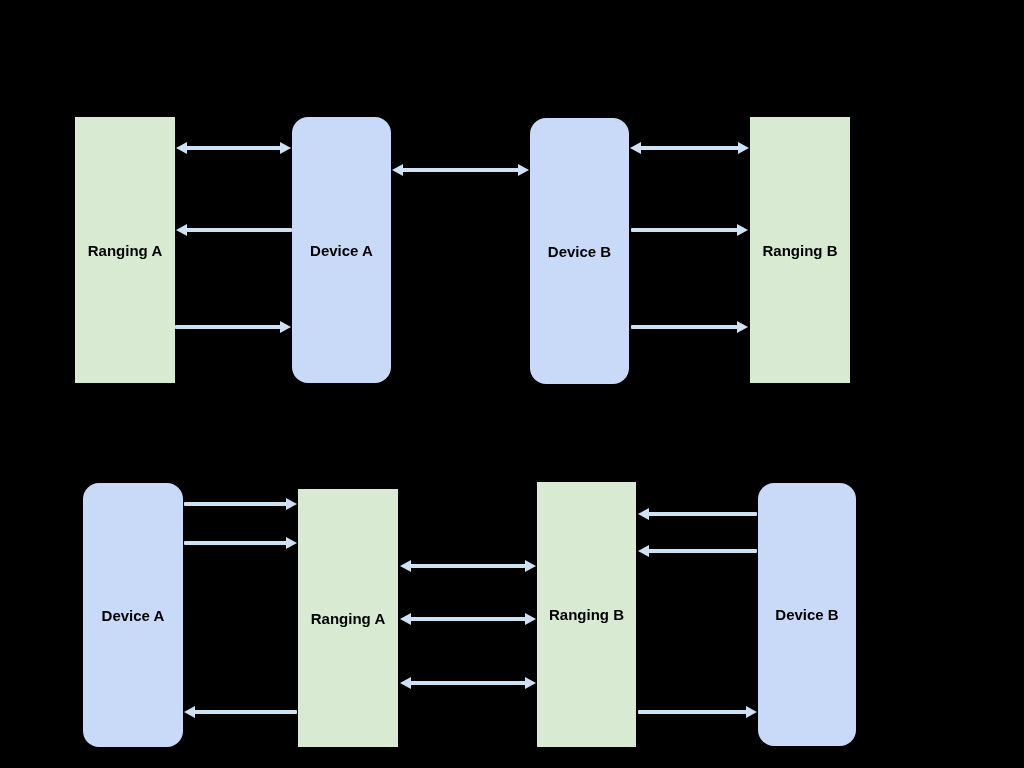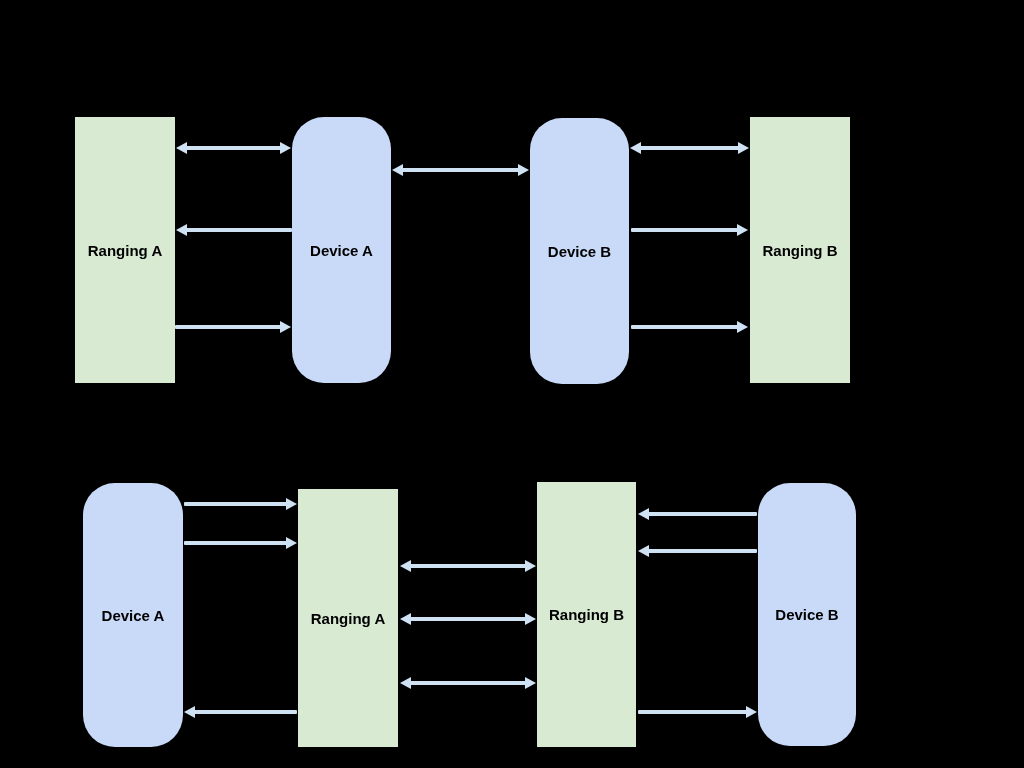--- a/index.html
+++ b/index.html
@@ -17,21 +17,21 @@
   }
   .box {
     position: absolute;
     display: flex;
     align-items: center;
     justify-content: center;
     box-sizing: border-box;
   }
   .box.device {
     background: var(--device-fill, #c9daf8);
-    border-radius: 32px;
+    border-radius: 16px;
   }
   .box.ranging {
     background: var(--ranging-fill, #d9ead3);
     border-radius: 0;
   }
   .box-label {
     font-weight: bold;
     font-size: 15px;
     color: var(--label-color, #000000);
     white-space: nowrap;

